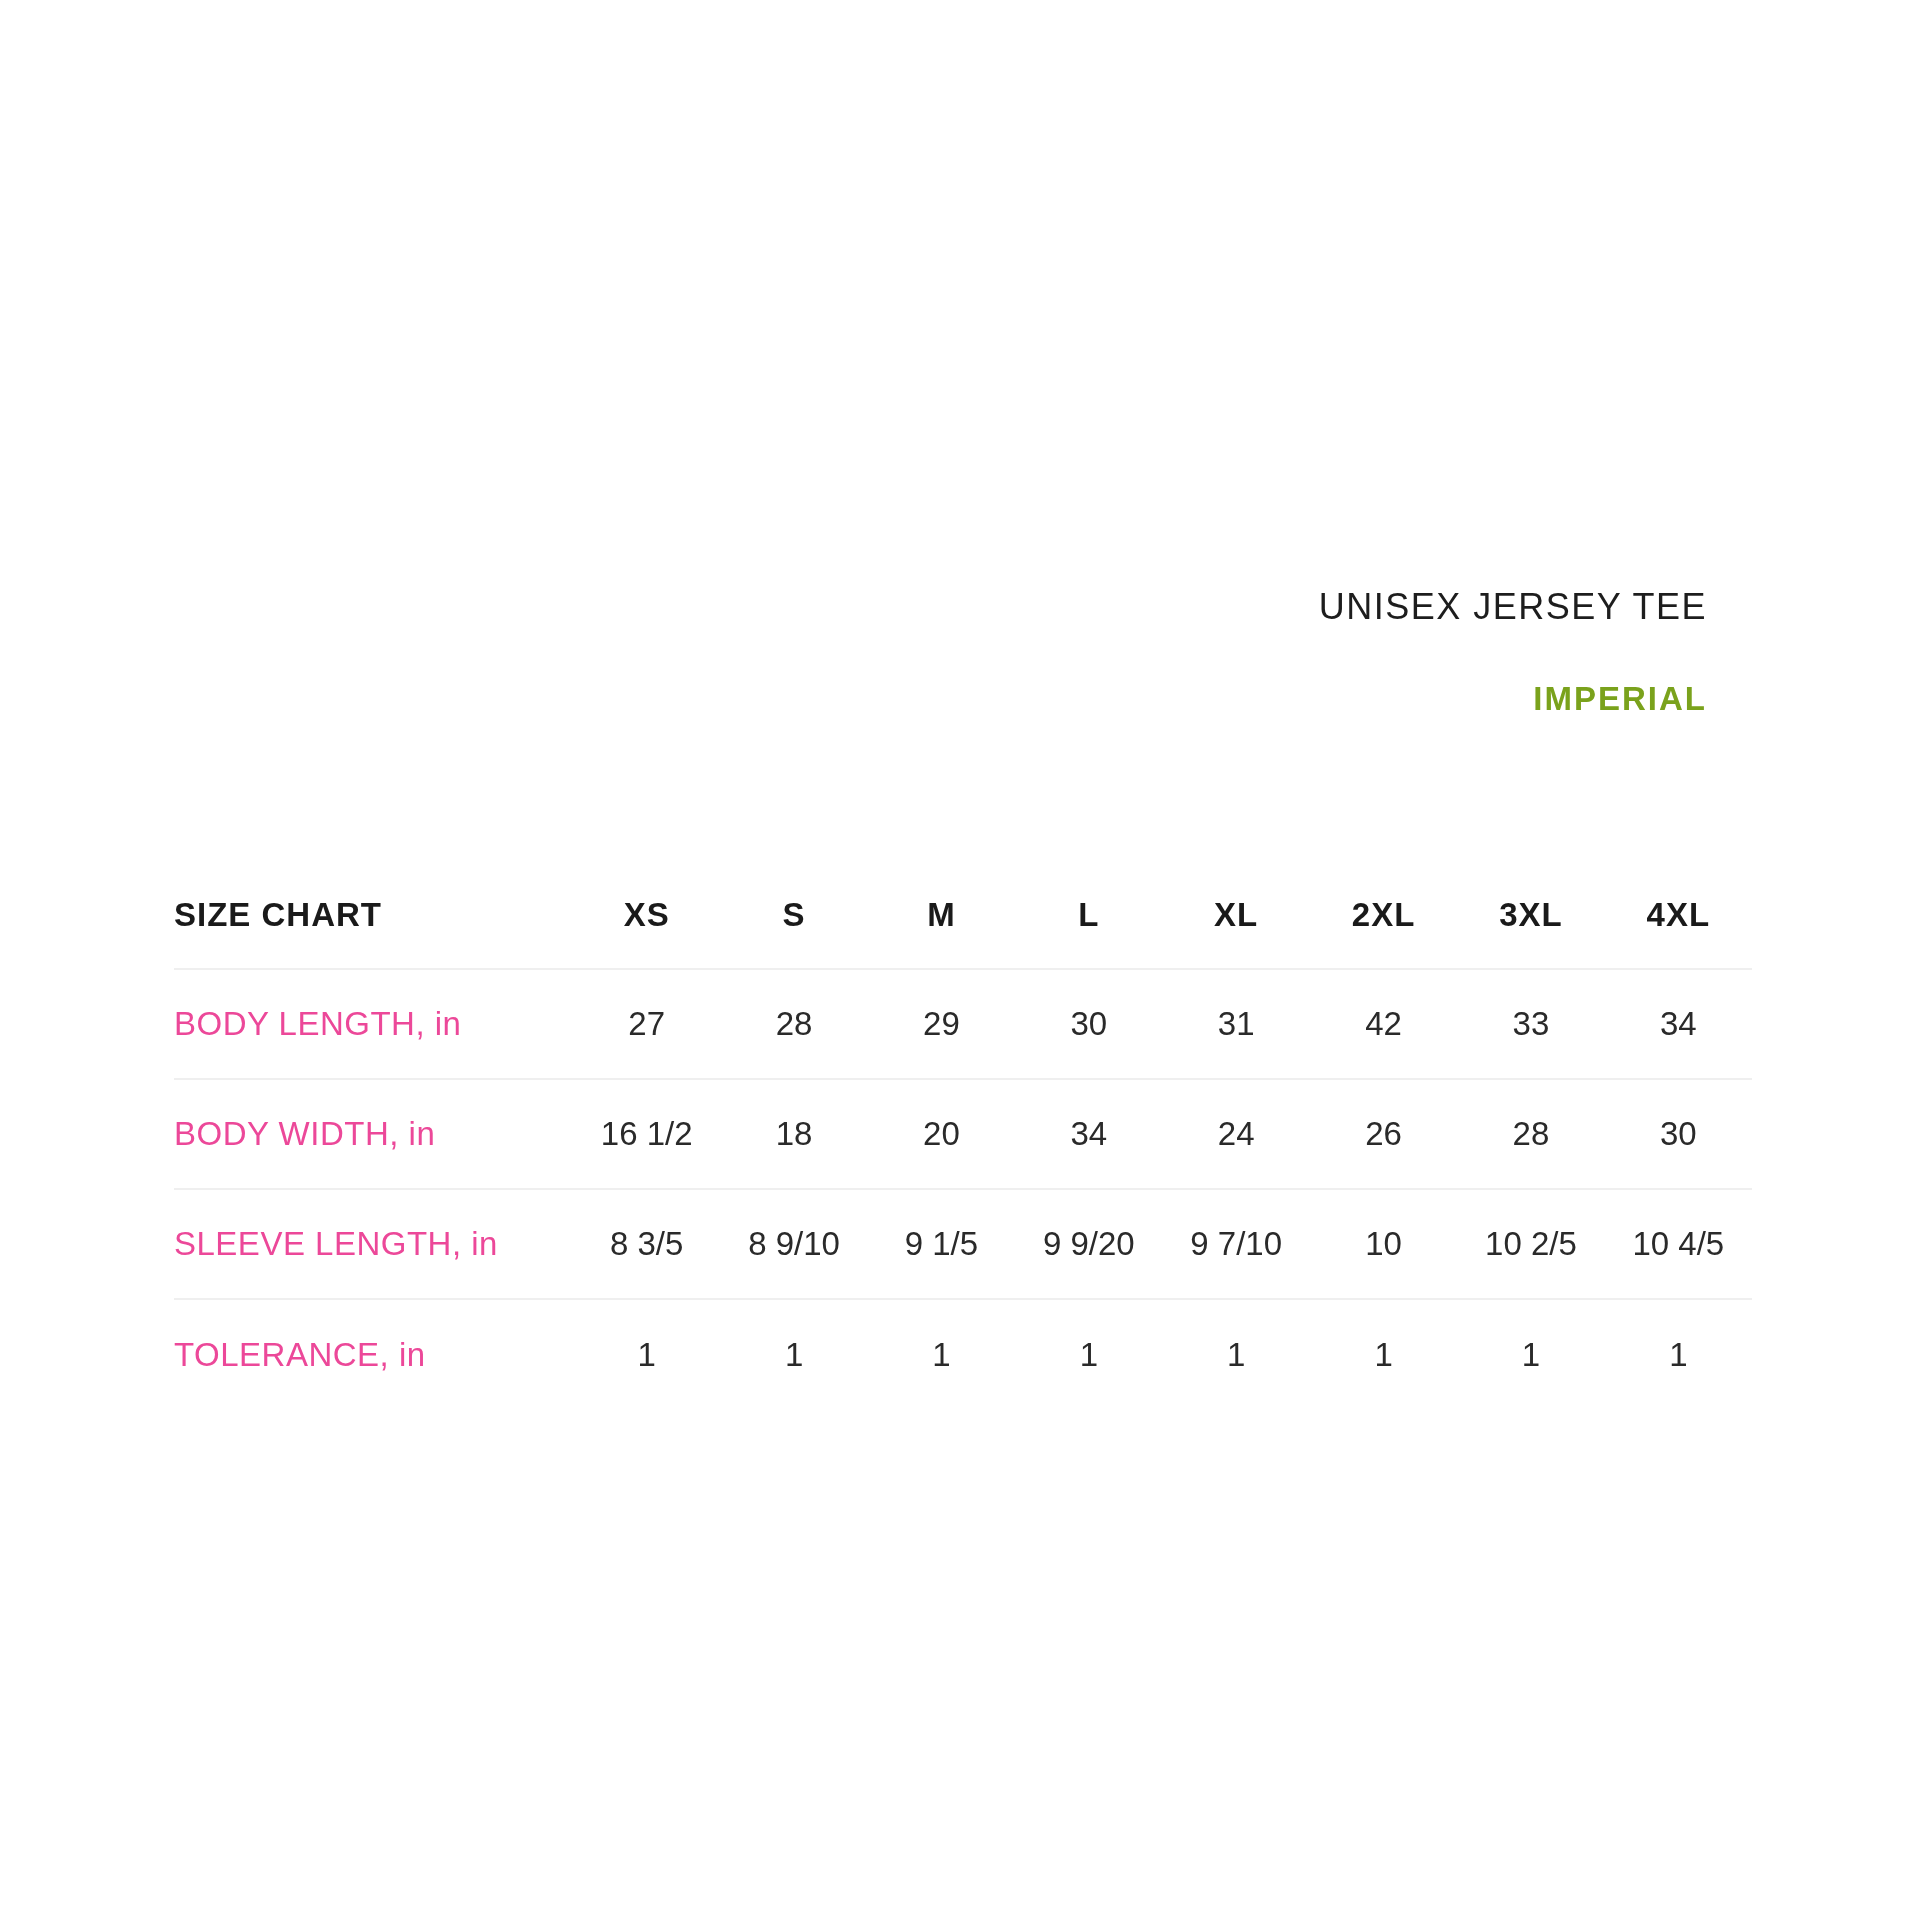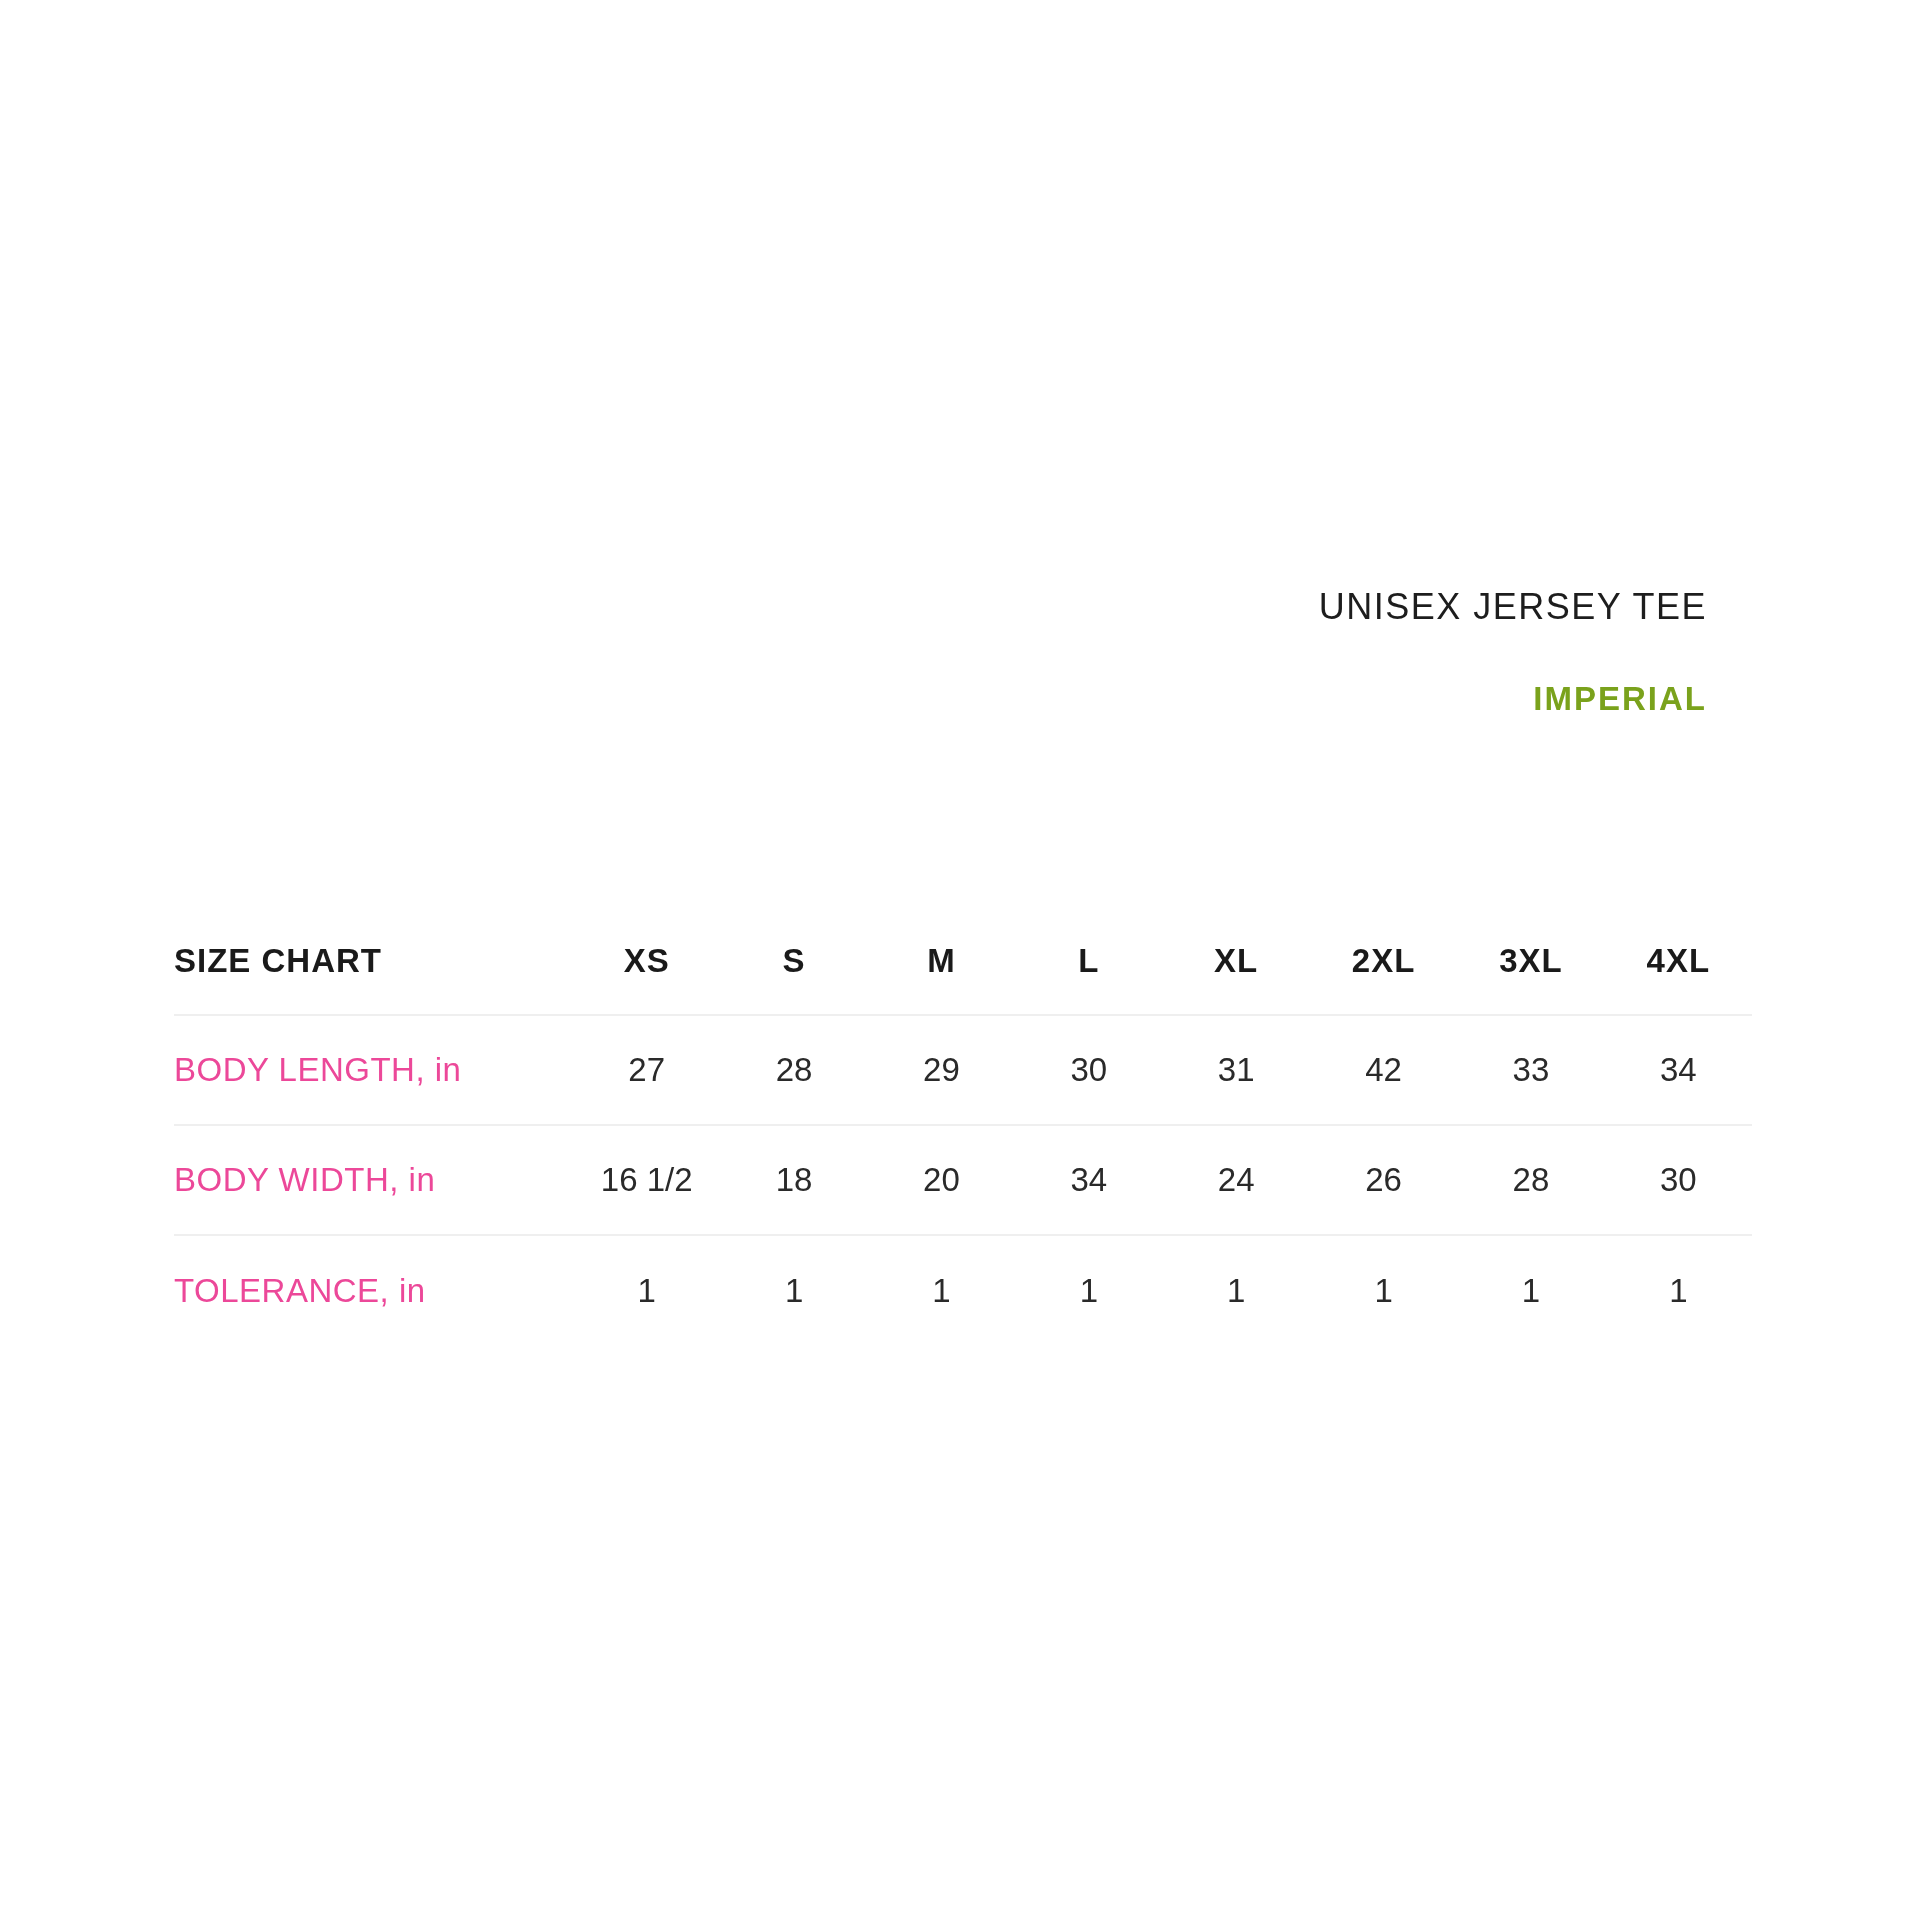--- a/index.html
+++ b/index.html
@@ -37,21 +37,21 @@
     line-height: 40px;
     letter-spacing: 2px;
     font-weight: 700;
     color: #7aa21c; 
     white-space: nowrap;
   }
   
   .size-table {
     position: absolute;
     left: 174px;
-    top: 907px;
+    top: 861px;
     width: 1578px;
   }
   .row {
     display: flex;
     align-items: center;
     height: 110px;
     box-sizing: border-box;
     border-bottom: 2px solid #efefef;
   }
   .row.head { height: 109px; }
@@ -124,20 +124,31 @@
       <div class="cell">16 1/2</div>
       <div class="cell">18</div>
       <div class="cell">20</div>
       <div class="cell">34</div>
       <div class="cell">24</div>
       <div class="cell">26</div>
       <div class="cell">28</div>
       <div class="cell">30</div>
     </div>
 
+    <div class="row">
+      <div class="label">SLEEVE LENGTH, in</div>
+      <div class="cell">8 3/5</div>
+      <div class="cell">8 9/10</div>
+      <div class="cell">9 1/5</div>
+      <div class="cell">9 9/20</div>
+      <div class="cell">9 7/10</div>
+      <div class="cell">10</div>
+      <div class="cell">10 2/5</div>
+      <div class="cell">10 4/5</div>
+    </div>
 
     <div class="row last">
       <div class="label">TOLERANCE, in</div>
       <div class="cell">1</div>
       <div class="cell">1</div>
       <div class="cell">1</div>
       <div class="cell">1</div>
       <div class="cell">1</div>
       <div class="cell">1</div>
       <div class="cell">1</div>

